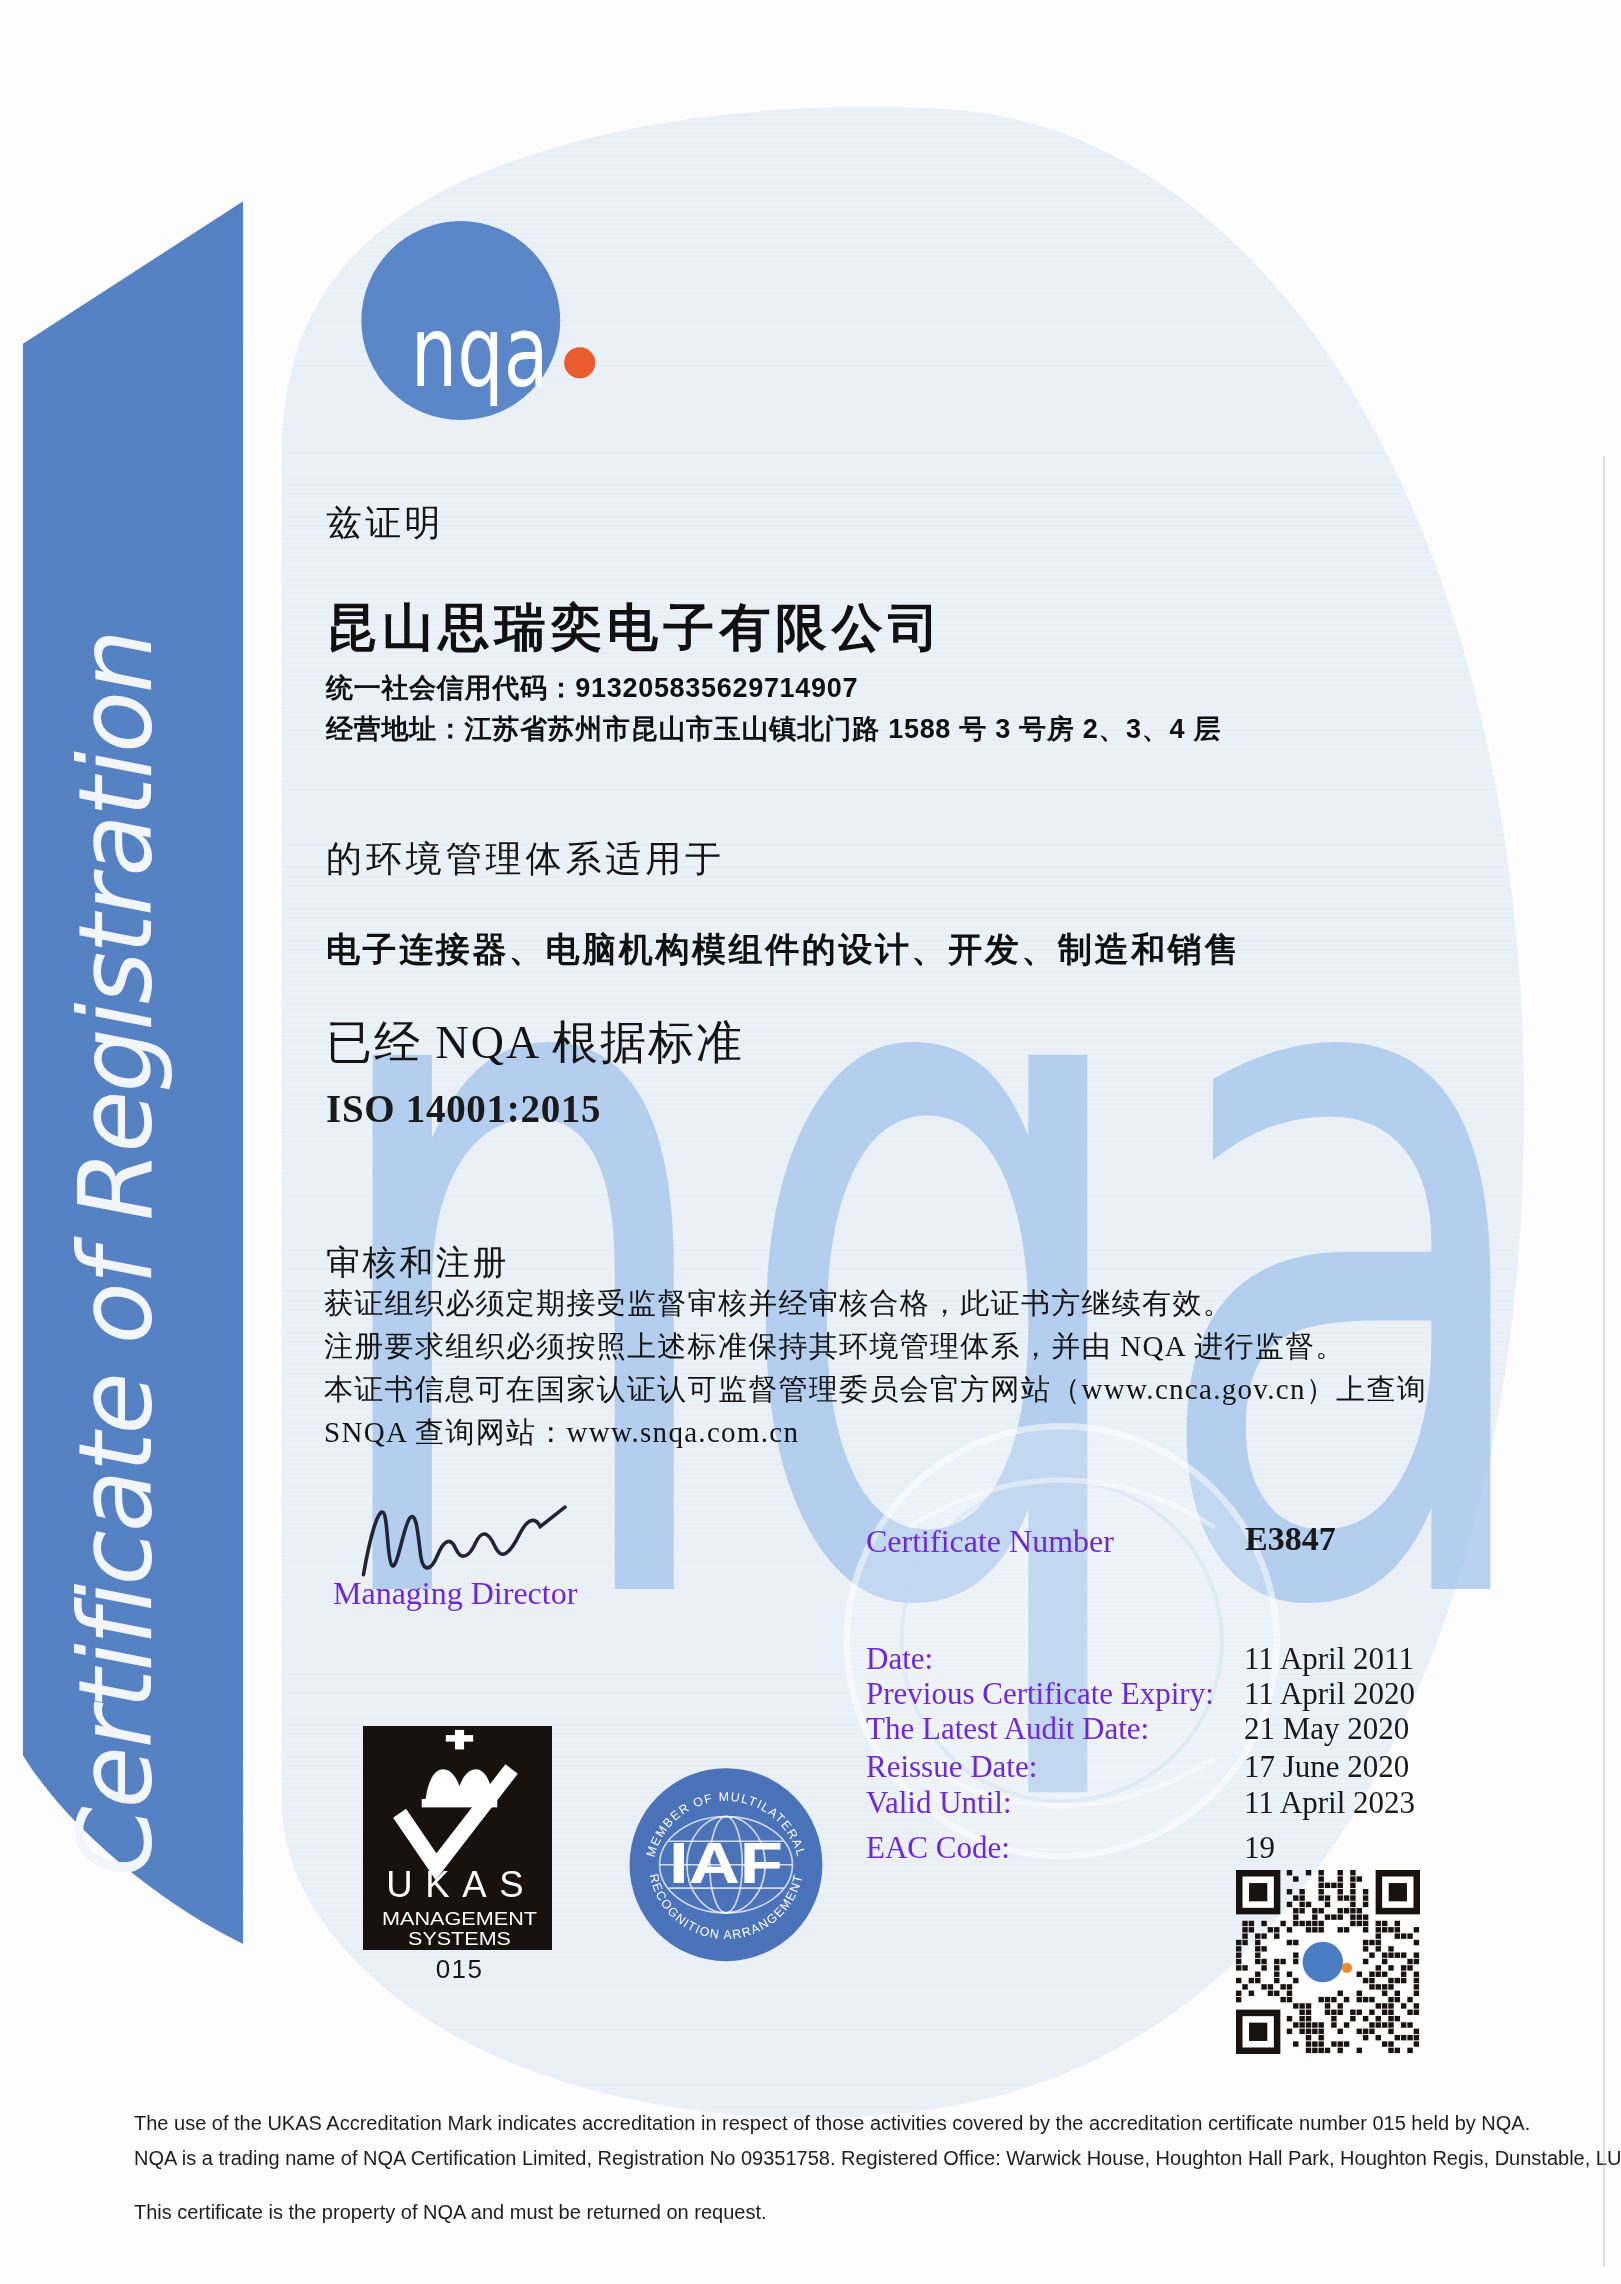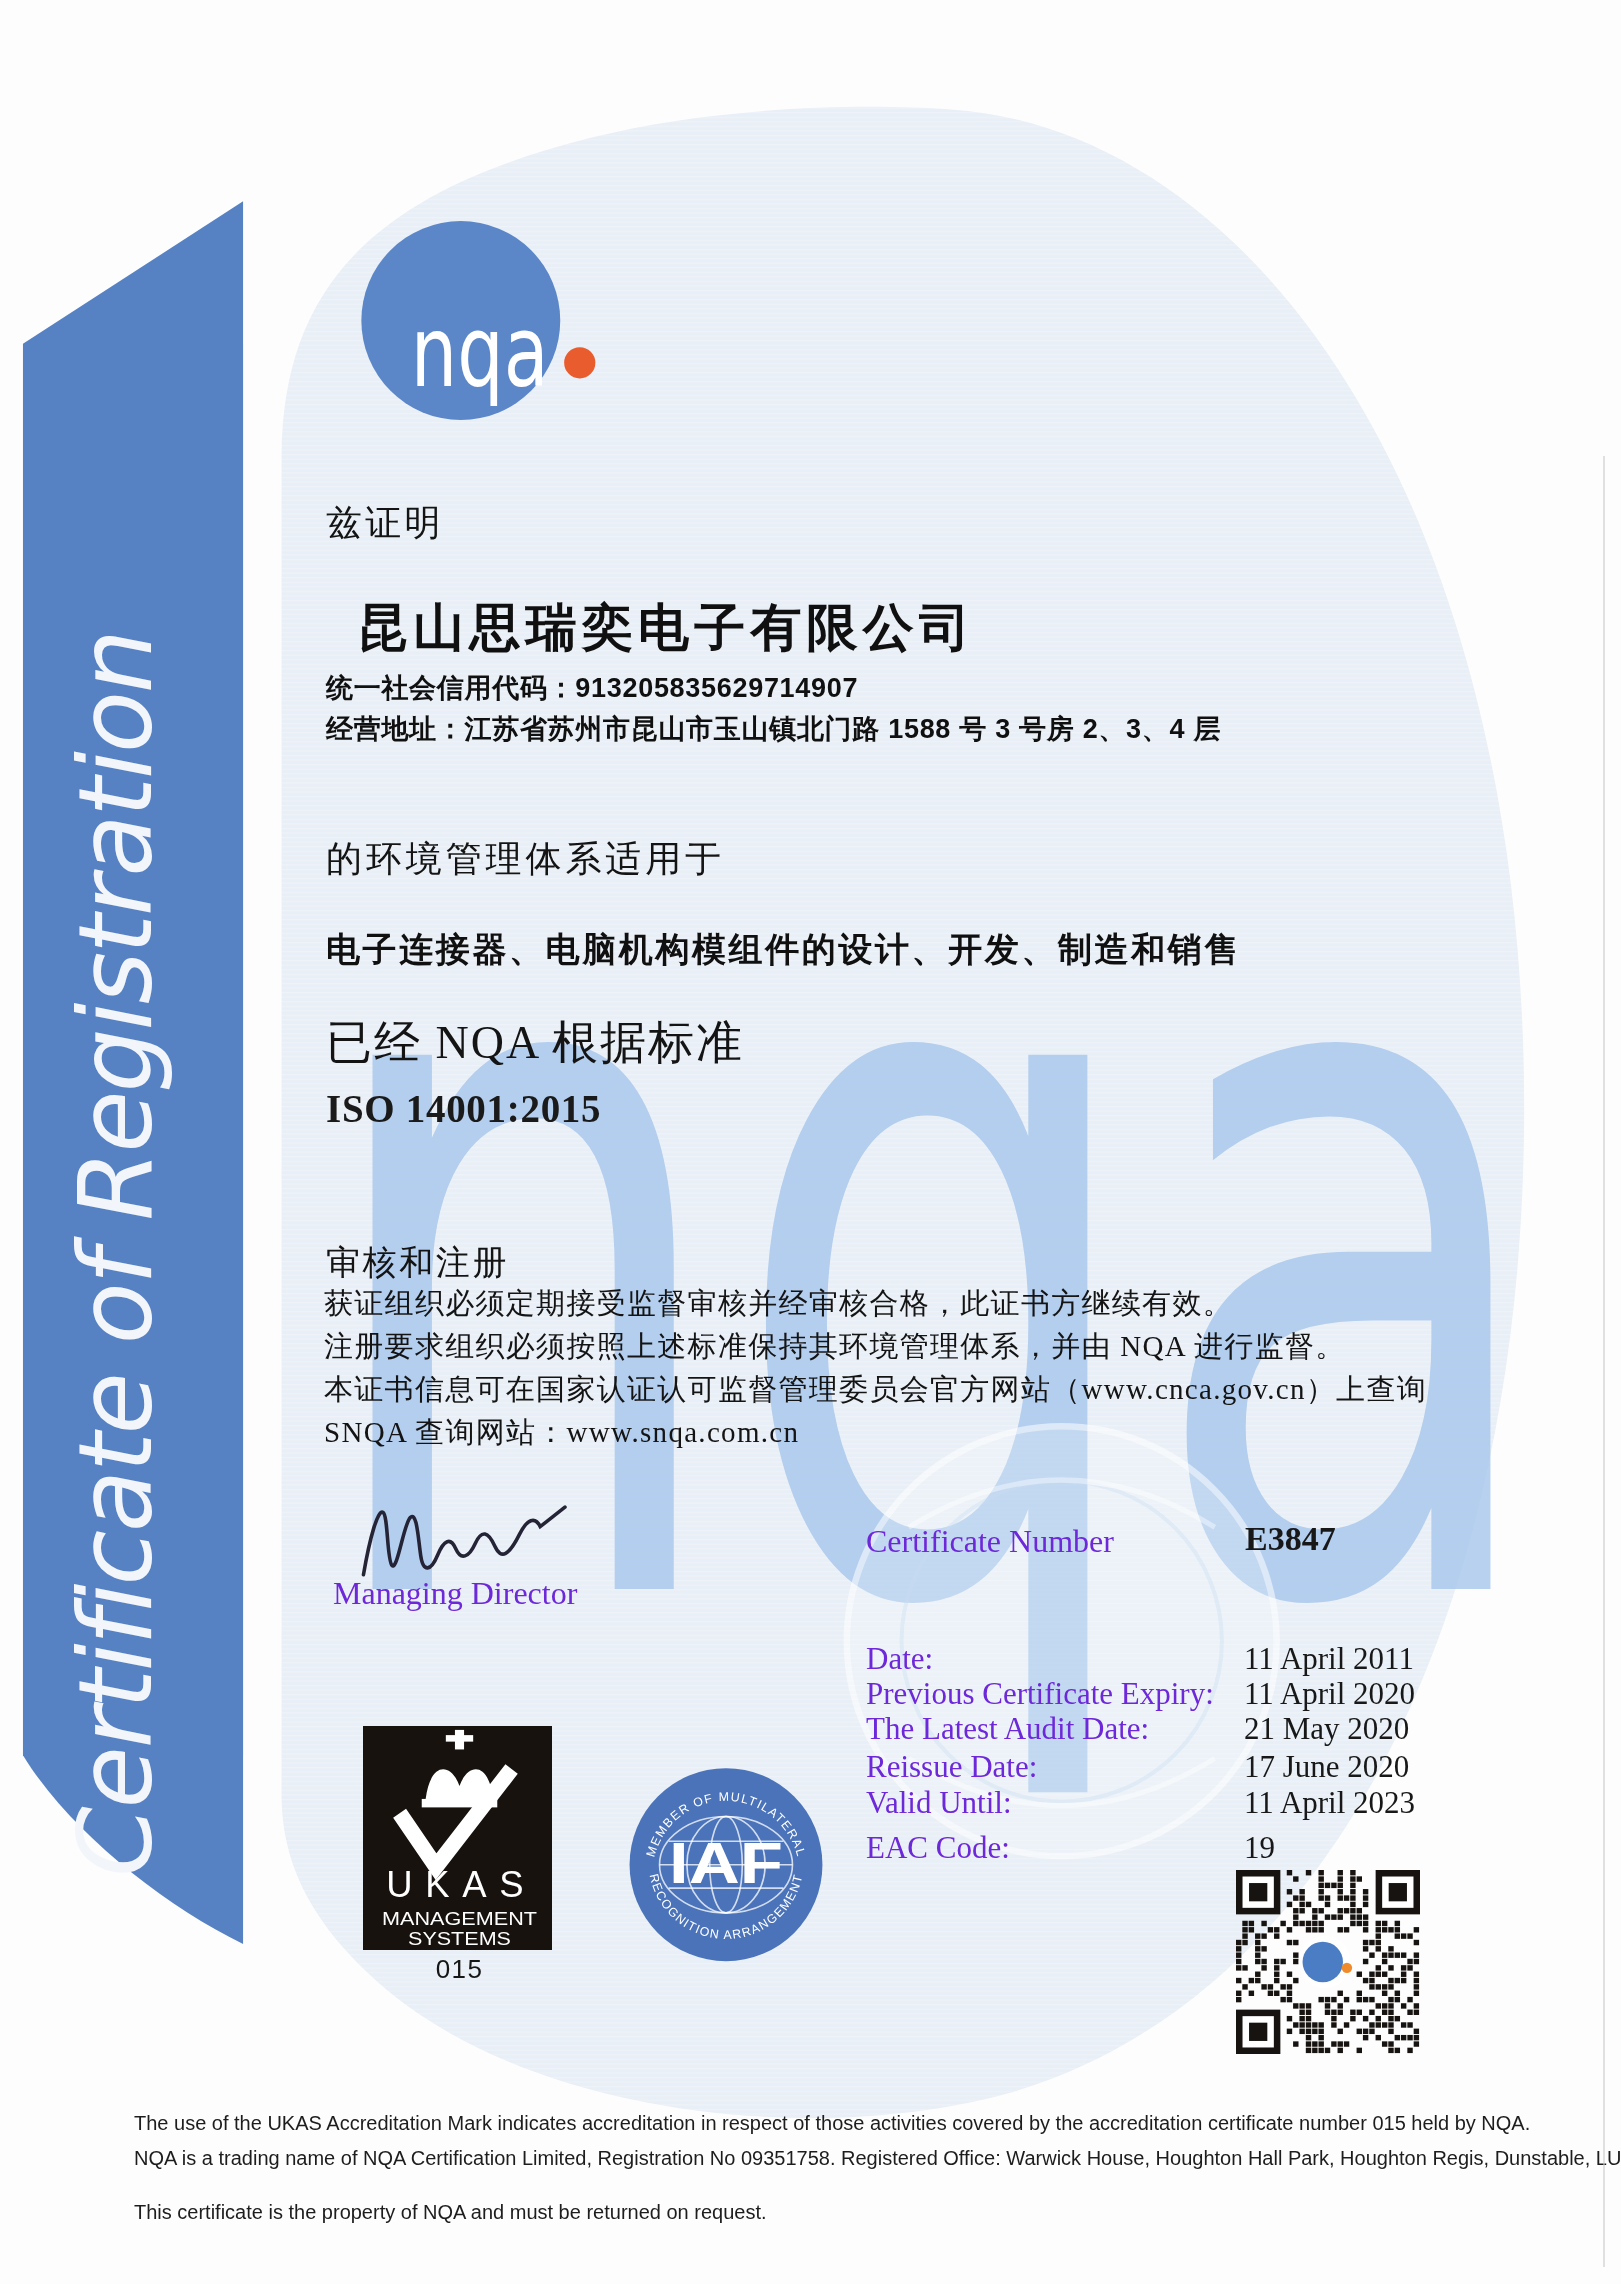--- a/index.html
+++ b/index.html
@@ -10,21 +10,21 @@
   
   .sidebar-title{
     left:57px;top:1877px;transform-origin:0 0;transform:rotate(-90deg);
     white-space:nowrap;font-family:"DejaVu Sans","Liberation Sans",sans-serif;
     font-style:italic;font-size:101px;letter-spacing:-2px;color:#f2f6fb;font-weight:400;
   }
   
   .cn{font-family:"Liberation Serif","DejaVu Serif",serif;color:#141414;}
   .cn-bold{font-family:"Liberation Sans","DejaVu Sans",sans-serif;font-weight:700;color:#101010;}
   .intro{left:326px;top:499px;font-size:36px;letter-spacing:3.3px;}
-  .company{left:326px;top:594px;font-size:51px;letter-spacing:5.2px;margin-left:31px;}
+  .company{left:326px;top:594px;font-size:51px;letter-spacing:5.2px;}
   .infoline{left:326px;font-size:27px;letter-spacing:0.7px;font-weight:700;
             font-family:"Liberation Sans","DejaVu Sans",sans-serif;color:#101010;}
   .il1{top:670px;}.il2{top:711px;}.il3{top:752px;}
   .sysintro{left:326px;top:835px;font-size:36px;letter-spacing:3.9px;}
   .scope{left:326px;top:927px;font-size:34px;letter-spacing:2.6px;}
   .stdintro{left:326px;top:1012px;font-size:46px;letter-spacing:2px;}
   .standard{left:326px;top:1086px;font-size:39px;font-weight:700;letter-spacing:0.7px;}
   .registered{left:326px;top:1240px;font-size:34px;letter-spacing:2.6px;}
   .terms{left:324px;top:1282px;width:1068px;font-size:29px;line-height:43px;letter-spacing:1.3px;}
   .terms div{white-space:nowrap;}

